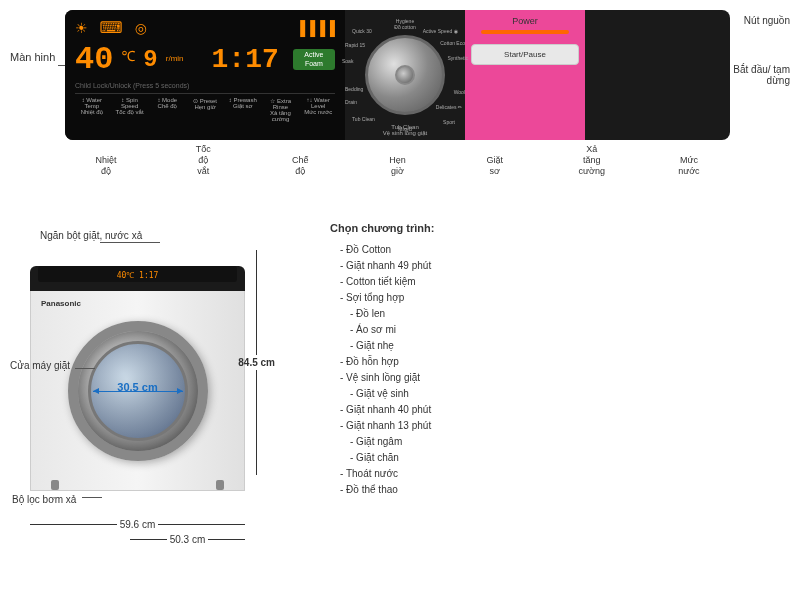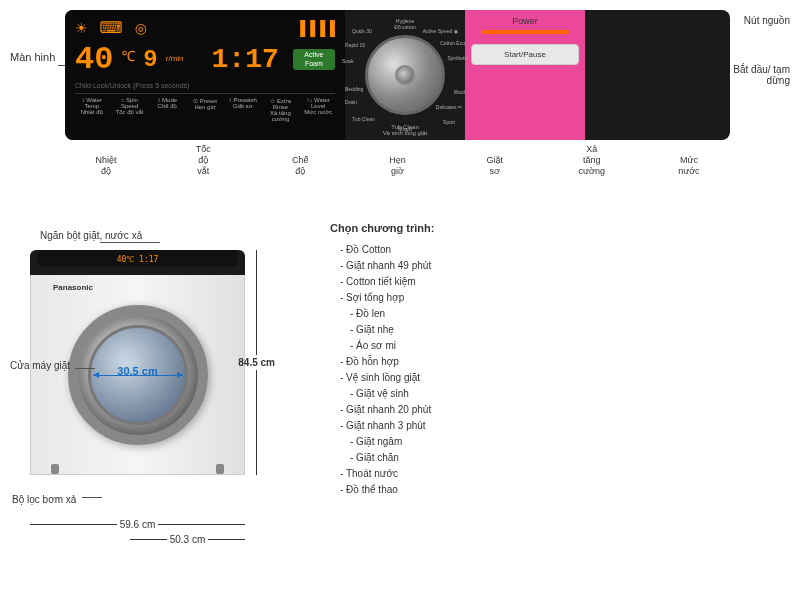--- a/index.html
+++ b/index.html
@@ -381,38 +381,38 @@
 
     <div class="machine-diagram">
 
       <div style="position:absolute; top:10px; left:30px; font-size:10px; color:#333;">Ngăn bột giặt, nước xả</div>
 
       <div style="position:absolute; top:22px; left:90px; width:60px; height:1px; background:#555;"></div>
 
       <div style="position:absolute; top:30px; left:20px; width:215px; height:245px;">
 
         <div style="background:#1a1a1a; border-radius:6px 6px 0 0; height:25px; position:relative;">
-          <div style="background:#111; margin:0 8px; height:16px; border-radius:3px; display:flex; align-items:center; justify-content:center;">
+          <div style="background:#111; margin:16px 8px; height:16px; border-radius:3px; display:flex; align-items:center; justify-content:center;">
             <span style="color:#ff8c00; font-size:8px; font-family:monospace;">40℃ 1:17</span>
           </div>
         </div>
 
         <div style="background:linear-gradient(to right, #e8e8e8, #f5f5f5, #e0e0e0); border: 1px solid #ccc; border-top:none; height:200px; position:relative;">
 
           <div style="width:140px; height:140px; border-radius:50%; background:radial-gradient(circle at 38% 35%, #d0d0d0, #999, #666); border:10px solid #888; position:absolute; top:30px; left:50%; transform:translateX(-50%); box-shadow: inset 0 0 15px rgba(0,0,0,0.4), 2px 2px 8px rgba(0,0,0,0.3);">
             <div style="width:100px; height:100px; border-radius:50%; background:radial-gradient(circle at 38% 38%, rgba(200,230,255,0.5), rgba(50,80,130,0.6)); border:3px solid #777; position:absolute; top:50%; left:50%; transform:translate(-50%,-50%);"></div>
           </div>
 
           <div style="position:absolute; top:90px; left:50%; transform:translateX(-50%); font-size:11px; font-weight:bold; color:#1a6fc4; text-align:center; white-space:nowrap; z-index:5;">30.5 cm</div>
 
           <div style="position:absolute; top:100px; left:50%; transform:translateX(-50%); width:90px; height:1px; background:#1a6fc4; z-index:5;"></div>
           <div style="position:absolute; top:97px; left:calc(50% - 45px); width:0; height:0; border-top:3px solid transparent; border-bottom:3px solid transparent; border-right:6px solid #1a6fc4; z-index:5;"></div>
           <div style="position:absolute; top:97px; left:calc(50% + 39px); width:0; height:0; border-top:3px solid transparent; border-bottom:3px solid transparent; border-left:6px solid #1a6fc4; z-index:5;"></div>
 
-          <div style="position:absolute; top:8px; left:10px; font-size:8px; color:#333; font-weight:bold;margin-left:12px;">Panasonic</div>
+          <div style="position:absolute; top:8px; left:10px; font-size:8px; color:#333; font-weight:bold;">Panasonic</div>
 
           <div style="position:absolute; bottom:0; left:20px; width:8px; height:10px; background:#888; border-radius:2px;"></div>
           <div style="position:absolute; bottom:0; right:20px; width:8px; height:10px; background:#888; border-radius:2px;"></div>
         </div>
 
         <div style="position:absolute; top:0; right:-30px; display:flex; flex-direction:column; align-items:center; height:225px;font-weight:bold;">
           <div style="width:1px; flex:1; background:#333;"></div>
           <div style="font-size:10px; color:#333; white-space:nowrap; padding:2px 0;">84.5 cm</div>
           <div style="width:1px; flex:1; background:#333;"></div>
         </div>
@@ -440,27 +440,27 @@
     <div style="width:20px;"></div>
 
     <div class="program-list">
       <div class="program-title">Chọn chương trình:</div>
       <div>
         <div class="program-item">- Đồ Cotton</div>
         <div class="program-item">- Giặt nhanh 49 phút</div>
         <div class="program-item">- Cotton tiết kiệm</div>
         <div class="program-item">- Sợi tổng hợp</div>
         <div class="program-item indent">- Đồ len</div>
+        <div class="program-item indent">- Áo sơ mi</div>
         <div class="program-item indent">- Giặt nhẹ</div>
-        <div class="program-item indent">- Áo sơ mi</div>
         <div class="program-item">- Đồ hỗn hợp</div>
         <div class="program-item">- Vệ sinh lồng giặt</div>
         <div class="program-item indent">- Giặt vệ sinh</div>
-        <div class="program-item">- Giặt nhanh 20 phút</div>
-        <div class="program-item">- Giặt nhanh 3 phút</div>
+        <div class="program-item">- Giặt nhanh 40 phút</div>
+        <div class="program-item">- Giặt nhanh 13 phút</div>
         <div class="program-item indent">- Giặt ngâm</div>
         <div class="program-item indent">- Giặt chăn</div>
         <div class="program-item">- Thoát nước</div>
         <div class="program-item">- Đồ thể thao</div>
       </div>
     </div>
 
   </div>
 
 </div>

